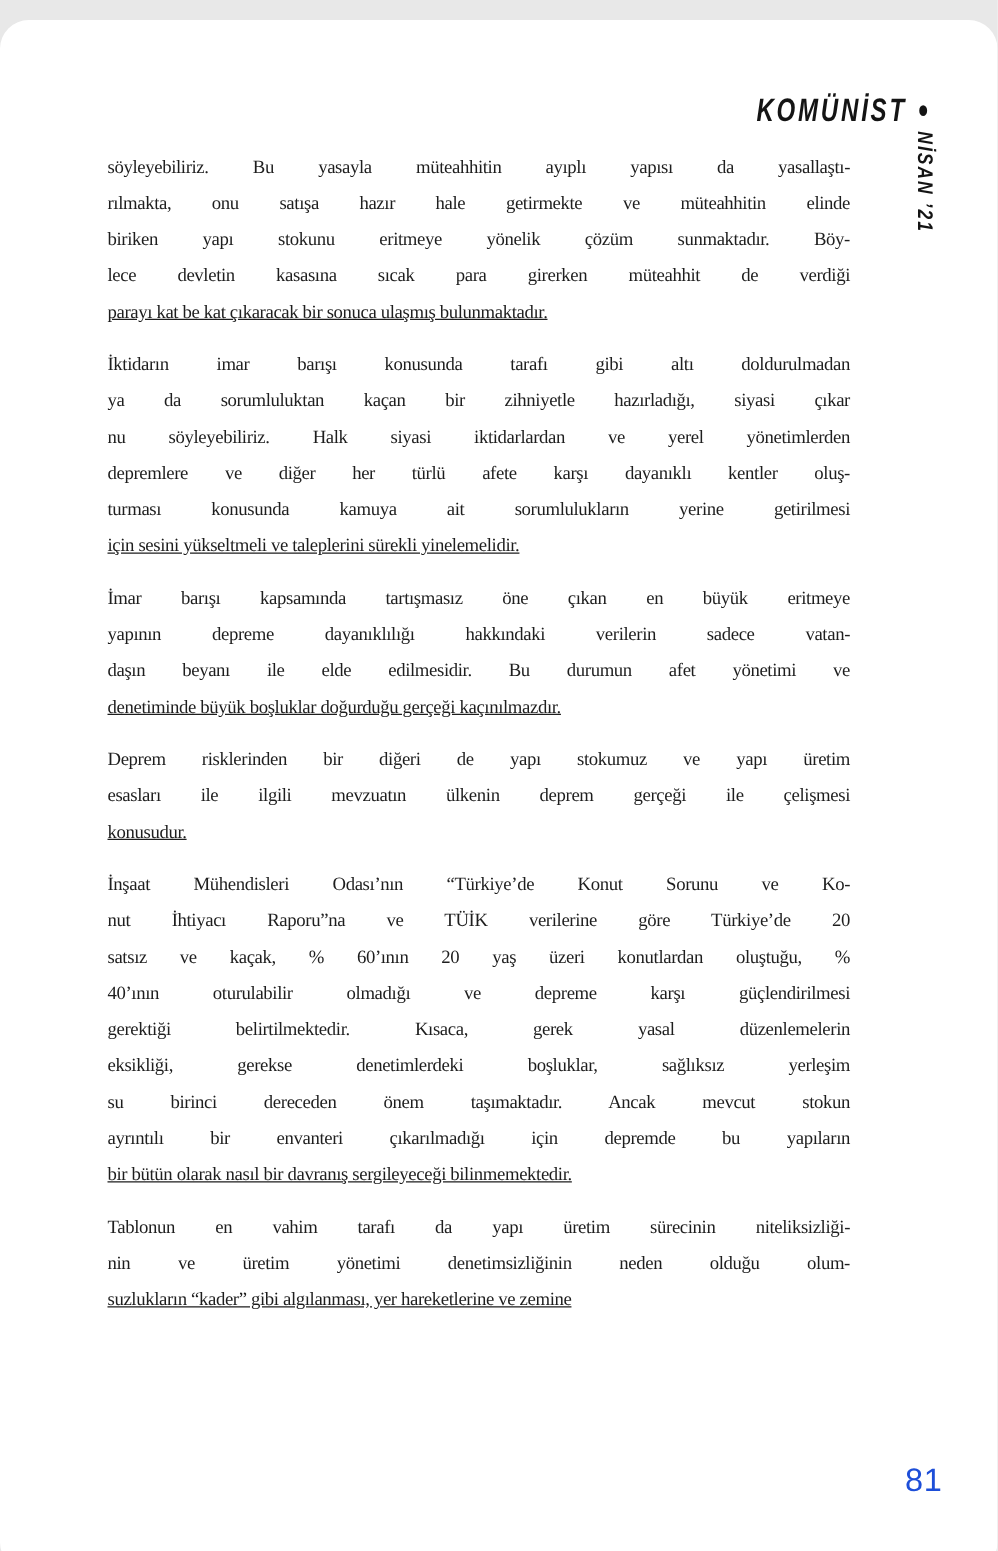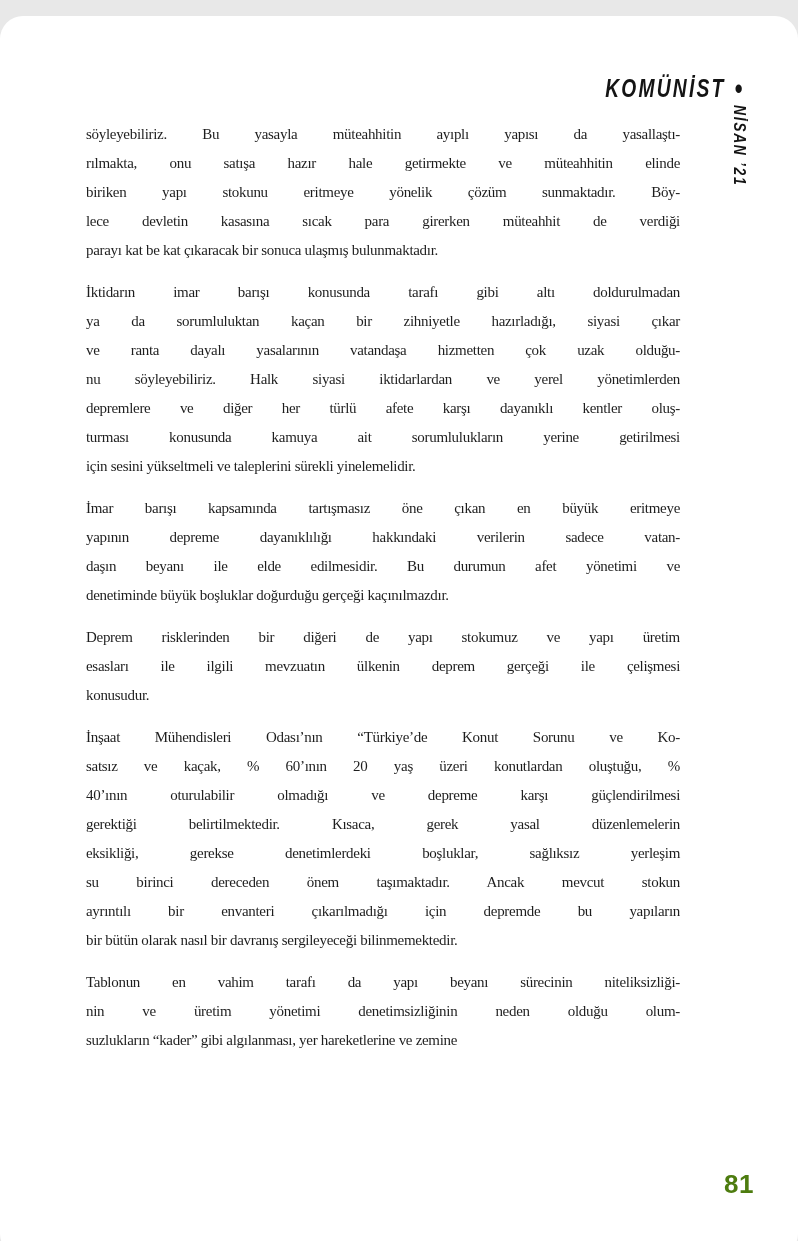--- a/index.html
+++ b/index.html
@@ -70,29 +70,30 @@
     margin: 0 0 13px 0;
   }
   .para:last-child { margin-bottom: 0; }
   .line {
     text-align: justify;
     text-align-last: justify;
     white-space: normal;
   }
   .line.last {
     text-align-last: left;
+    text-decoration: underline;
   }
   
   .page-num {
     position: absolute;
     right: 44px;
     top: 1153px;
-    color: #4d7c0f;
+    color: #1d4ed8;
     font-family: "Liberation Sans", sans-serif;
-    font-weight: 700;
+    font-weight: 400;
     font-size: 26px;
     letter-spacing: 0.5px;
   }
 </style>
 </head>
 <body>
 
 <div class="page">
 
   <div class="running-head">
@@ -106,49 +107,49 @@
       <div class="para">
         <div class="line">söyleyebiliriz. Bu yasayla müteahhitin ayıplı yapısı da yasallaştı-</div>
         <div class="line">rılmakta, onu satışa hazır hale getirmekte ve müteahhitin elinde</div>
         <div class="line">biriken yapı stokunu eritmeye yönelik çözüm sunmaktadır. Böy-</div>
         <div class="line">lece devletin kasasına sıcak para girerken müteahhit de verdiği</div>
         <div class="line last">parayı kat be kat çıkaracak bir sonuca ulaşmış bulunmaktadır.</div>
       </div>
       <div class="para">
         <div class="line">İktidarın imar barışı konusunda tarafı gibi altı doldurulmadan</div>
         <div class="line">ya da sorumluluktan kaçan bir zihniyetle hazırladığı, siyasi çıkar</div>
-        <div class="line">ve ranta dayalı yasalarının vatandaşa hizmetten çok uzak olduğu-</div>
         <div class="line">nu söyleyebiliriz. Halk siyasi iktidarlardan ve yerel yönetimlerden</div>
         <div class="line">depremlere ve diğer her türlü afete karşı dayanıklı kentler oluş-</div>
         <div class="line">turması konusunda kamuya ait sorumlulukların yerine getirilmesi</div>
         <div class="line last">için sesini yükseltmeli ve taleplerini sürekli yinelemelidir.</div>
       </div>
       <div class="para">
         <div class="line">İmar barışı kapsamında tartışmasız öne çıkan en büyük eritmeye</div>
         <div class="line">yapının depreme dayanıklılığı hakkındaki verilerin sadece vatan-</div>
         <div class="line">daşın beyanı ile elde edilmesidir. Bu durumun afet yönetimi ve</div>
         <div class="line last">denetiminde büyük boşluklar doğurduğu gerçeği kaçınılmazdır.</div>
       </div>
       <div class="para">
         <div class="line">Deprem risklerinden bir diğeri de yapı stokumuz ve yapı üretim</div>
         <div class="line">esasları ile ilgili mevzuatın ülkenin deprem gerçeği ile çelişmesi</div>
         <div class="line last">konusudur.</div>
       </div>
       <div class="para">
         <div class="line">İnşaat Mühendisleri Odası’nın “Türkiye’de Konut Sorunu ve Ko-</div>
+        <div class="line">nut İhtiyacı Raporu”na ve TÜİK verilerine göre Türkiye’de 20</div>
         <div class="line">satsız ve kaçak, % 60’ının 20 yaş üzeri konutlardan oluştuğu, %</div>
         <div class="line">40’ının oturulabilir olmadığı ve depreme karşı güçlendirilmesi</div>
         <div class="line">gerektiği belirtilmektedir. Kısaca, gerek yasal düzenlemelerin</div>
         <div class="line">eksikliği, gerekse denetimlerdeki boşluklar, sağlıksız yerleşim</div>
         <div class="line">su birinci dereceden önem taşımaktadır. Ancak mevcut stokun</div>
         <div class="line">ayrıntılı bir envanteri çıkarılmadığı için depremde bu yapıların</div>
         <div class="line last">bir bütün olarak nasıl bir davranış sergileyeceği bilinmemektedir.</div>
       </div>
       <div class="para">
-        <div class="line">Tablonun en vahim tarafı da yapı beyanı sürecinin niteliksizliği-</div>
+        <div class="line">Tablonun en vahim tarafı da yapı üretim sürecinin niteliksizliği-</div>
         <div class="line">nin ve üretim yönetimi denetimsizliğinin neden olduğu olum-</div>
         <div class="line last">suzlukların “kader” gibi algılanması, yer hareketlerine ve zemine</div>
       </div>
     </div>
 
   <div class="page-num">81</div>
 
 </div>
 
 </body></html>

